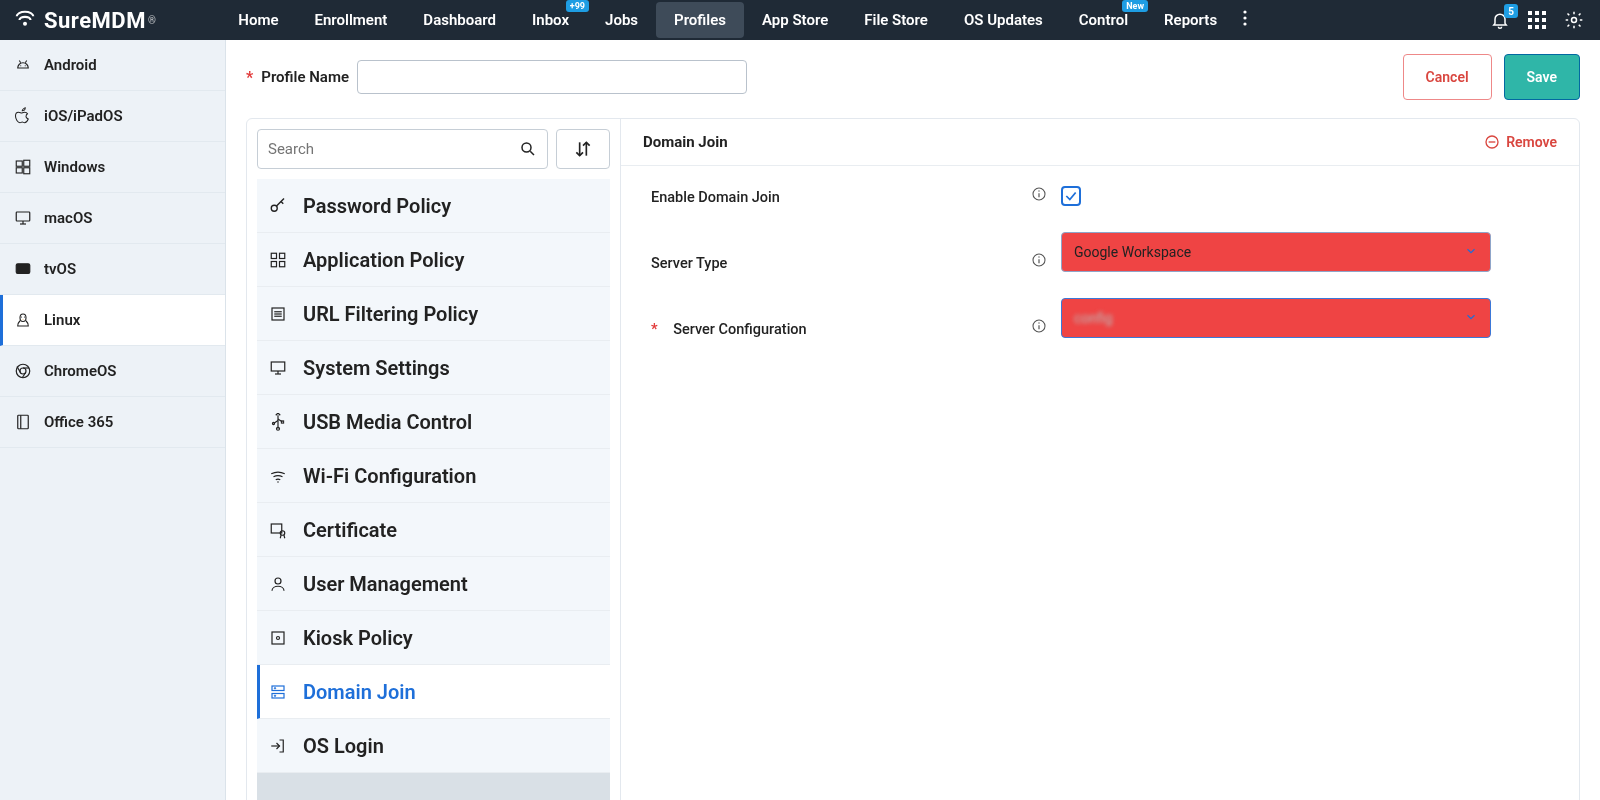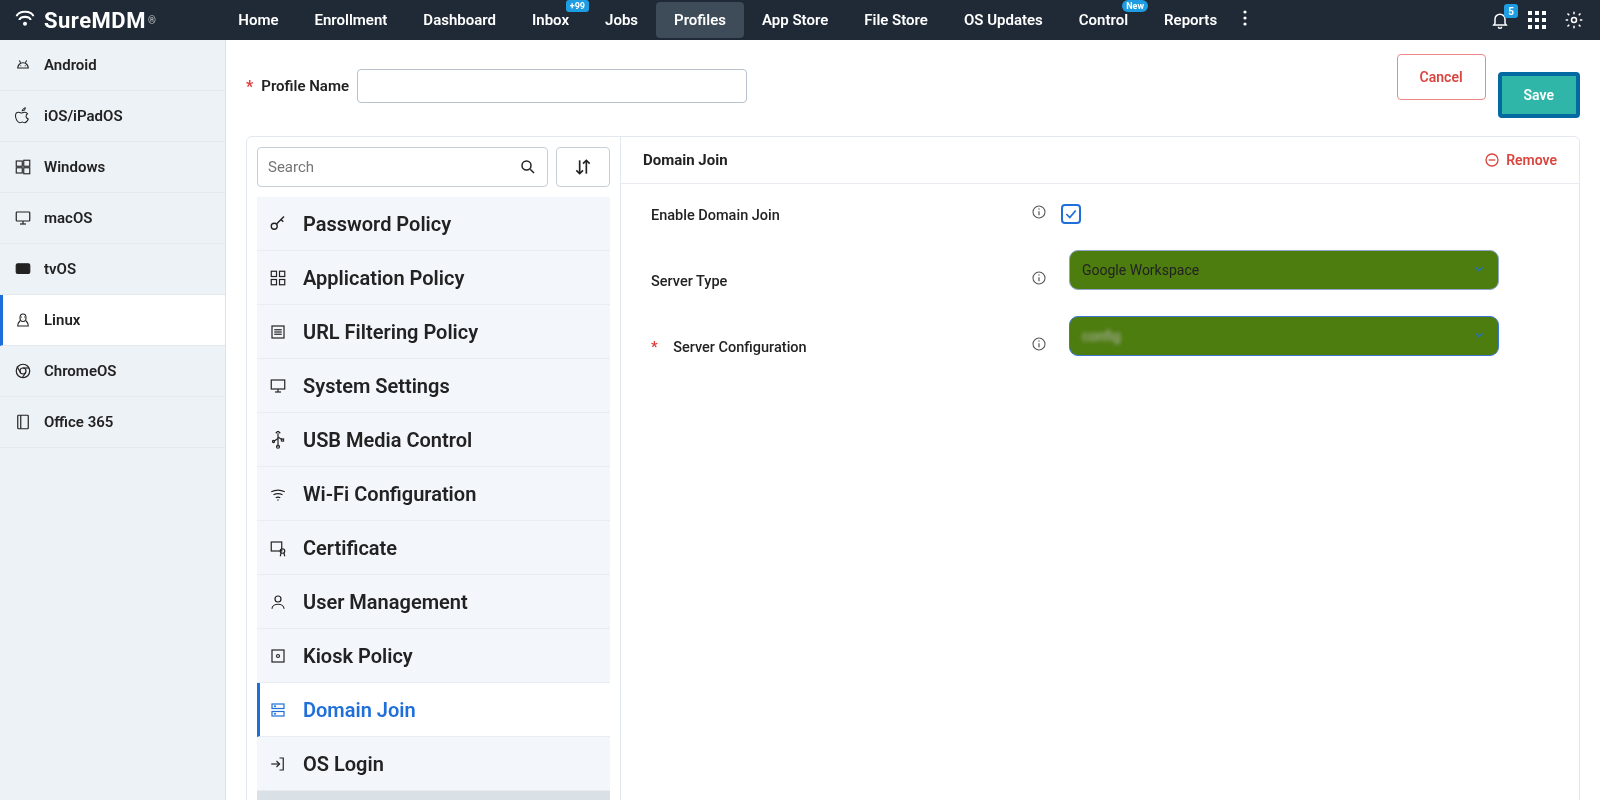--- a/index.html
+++ b/index.html
@@ -6,39 +6,39 @@
   body { background: #fff; color: #222; width:1600px; height:800px; overflow:hidden;}
   
   .topnav { background:#1f2a36; color:#fff; height:40px; display:flex; align-items:center; padding:0 10px; }
   .brand { display:flex; align-items:center; font-weight:700; font-size:22px; letter-spacing:0.5px; padding:0 14px 0 4px;}
   .brand svg{margin-right:8px;}
   .brand sup{font-size:10px; font-weight:400; opacity:.7; margin-left:2px;}
   .nav-items{ display:flex; align-items:center; gap:0; margin-left:50px;}
   .nav-item { position:relative; padding:9px 18px; font-size:15px; font-weight:600; color:#fff; cursor:pointer; border-radius:4px;}
   .nav-item.active { background:#3e4b59; }
   .nav-badge{position:absolute; top:-2px; right:-2px; background:#1e9de3; color:#fff; font-size:9px; font-weight:700; padding:1px 4px; border-radius:3px;}
-  .nav-badge.new{font-size:9px; padding:1px 4px;border-radius:6px;}
+  .nav-badge.new{font-size:9px; padding:1px 4px;}
   .nav-spacer{flex:1;}
   .nav-icons{display:flex; align-items:center; gap:18px; padding-right:6px;}
   .nav-icon{position:relative; cursor:pointer; display:flex; align-items:center;}
   .nav-icon .count{position:absolute; top:-6px; right:-8px; background:#1e9de3; color:#fff; font-size:10px; font-weight:700; width:14px; height:14px; border-radius:3px; display:flex; align-items:center; justify-content:center;}
   
   .main{display:flex; height:calc(100% - 40px);}
   .sidebar{width:226px; background:#edf2f7; border-right:1px solid #dbe3ea;}
   .side-item{display:flex; align-items:center; gap:12px; padding:16px 14px; font-size:15px; font-weight:600; color:#222; border-bottom:1px solid #e2e9ef; cursor:pointer;}
   .side-item.active{background:#fff; border-left:3px solid #1e6fd9; padding-left:11px;}
   .content{flex:1; padding:14px 20px 0 20px; background:#fff; overflow:auto;}
   .profile-row{display:flex; align-items:center; gap:8px; margin-bottom:18px;}
   .req{color:#e23b3b; font-weight:700;}
   .profile-row label{font-size:15px; font-weight:600;}
   .profile-row input{width:390px; height:34px; border:1px solid #b9c2cc; border-radius:4px; padding:0 10px; font-size:14px;}
   .profile-actions{margin-left:auto; display:flex; gap:12px;}
   .btn{height:46px; padding:0 22px; border-radius:4px; font-size:14px; font-weight:600; cursor:pointer; display:flex; align-items:center;}
   .btn-cancel{background:#fff; border:1px solid #e88; color:#d9463f;}
-  .btn-save{background:#2fb6a8; border:4px solid #0369a1; color:#fff;margin-top:18px;}
+  .btn-save{background:#2fb6a8; border:1px solid #0369a1; color:#fff;}
   
   .panel{border:1px solid #e3e8ee; border-radius:6px; display:flex; min-height:640px;}
   .policy-col{width:374px; border-right:1px solid #e3e8ee; padding:10px;}
   .search-row{display:flex; gap:8px; margin-bottom:10px;}
   .search-box{flex:1; display:flex; align-items:center; border:1px solid #c6ced6; border-radius:4px; height:40px; padding:0 10px;}
   .search-box input{border:none; outline:none; flex:1; font-size:15px; background:transparent;}
   .sort-btn{width:54px; height:40px; border:1px solid #c6ced6; border-radius:4px; display:flex; align-items:center; justify-content:center; cursor:pointer; background:#fff;}
   .policy-list{}
   .policy-item{display:flex; align-items:center; gap:14px; height:54px; padding:0 10px; border-bottom:1px solid #e9edf1; background:#f3f7fb; font-size:20px; font-weight:600; cursor:pointer;}
   .policy-item.active{background:#fff; color:#1e6fd9; border-left:3px solid #1e6fd9; padding-left:7px;}
@@ -47,21 +47,21 @@
   .detail-col{flex:1; padding:0;}
   .detail-header{display:flex; align-items:center; justify-content:space-between; padding:14px 22px; border-bottom:1px solid #e9edf1;}
   .detail-header h3{font-size:15px; font-weight:700;}
   .remove-link{display:flex; align-items:center; gap:6px; color:#d9463f; font-size:14px; font-weight:600; cursor:pointer;}
   .form-area{padding:20px 30px;}
   .f-row{display:flex; align-items:flex-end; margin-bottom:26px;}
   .f-label{width:380px; font-size:14.5px; font-weight:500; display:flex; align-items:center; gap:6px;}
   .f-info{margin-right:14px; color:#555; cursor:pointer;}
   .f-ctrl{flex:1; display:flex; align-items:center;}
   .chk{width:20px; height:20px; border:2px solid #1e6fd9; border-radius:4px; display:flex; align-items:center; justify-content:center; cursor:pointer;}
-  .select{flex:1; max-width:430px; height:40px; border:1px solid #8fa5c9; border-radius:9px; display:flex; align-items:center; justify-content:space-between; padding:0 12px; font-size:14px; cursor:pointer; background:#4d7c0f;margin-left:8px;}
+  .select{flex:1; max-width:430px; height:40px; border:1px solid #8fa5c9; border-radius:4px; display:flex; align-items:center; justify-content:space-between; padding:0 12px; font-size:14px; cursor:pointer; background:#ef4444;}
   .select.hl{border-color:#3b78d8;}
   .select .placeholder{color:#bbb; filter:blur(2px);}
   .chev{color:#1e6fd9;}
   svg { flex-shrink:0; }
 </style>
 </head>
 <body>
 
 <div class="topnav">
   <div class="brand">

